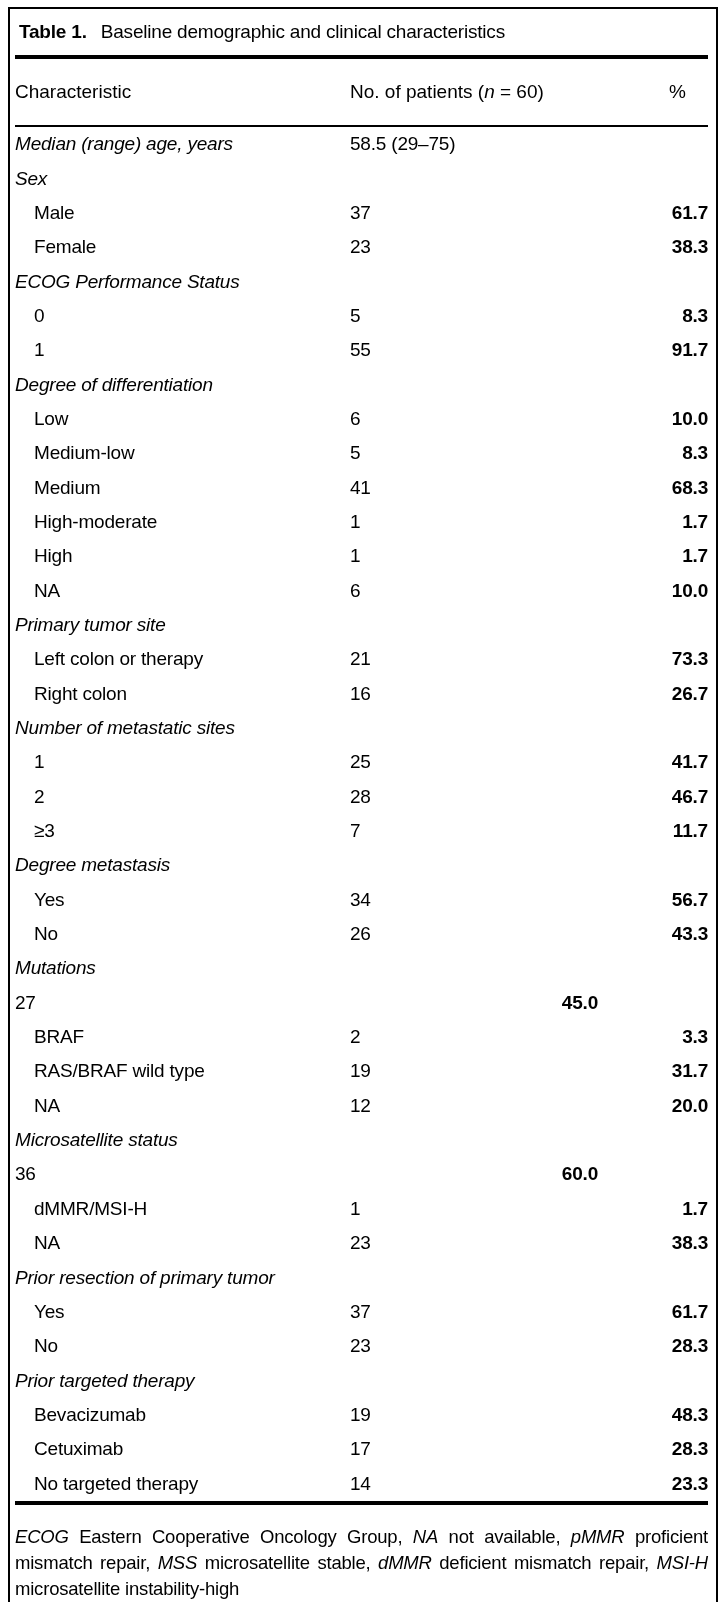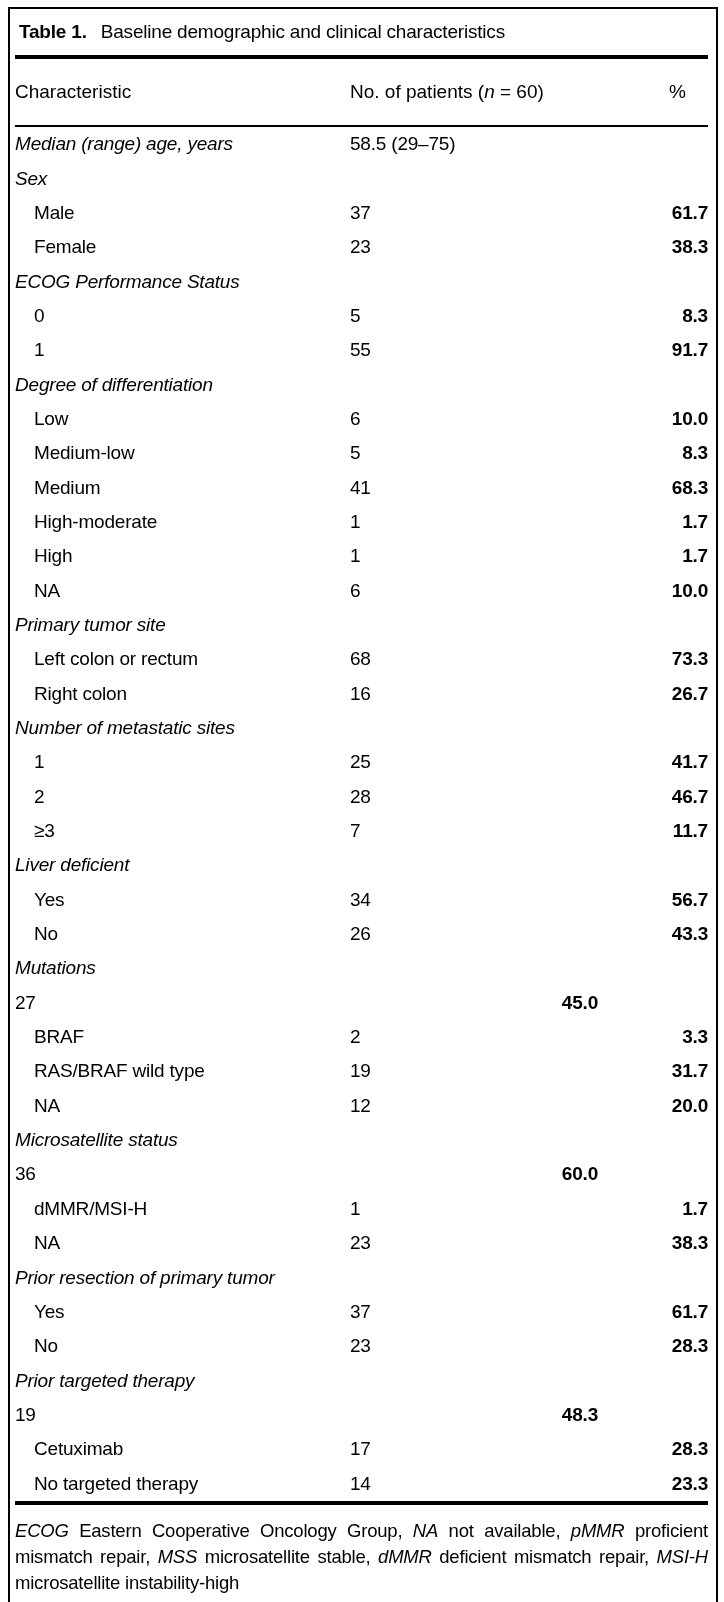--- a/index.html
+++ b/index.html
@@ -49,21 +49,21 @@
     display: grid;
     grid-template-columns: 335px 1fr 110px;
     height: 34.35px;
     align-items: center;
     letter-spacing: -0.2px;
   }
   .row.section .c-label { font-style: italic; }
   .row.sub .c-label { padding-left: 19px; }
   .c-pct { text-align: right; font-weight: bold; }
   .footnote {
-    margin: 13px 0 0 0;
+    margin: 19px 0 0 0;
     font-size: 18.5px;
     line-height: 26px;
     text-align: justify;
     text-align-last: left;
     letter-spacing: -0.2px;
   }
   .footnote i { font-style: italic; }
 </style>
 </head>
 <body>
@@ -150,22 +150,22 @@
         <span class="c-label">NA</span>
         <span class="c-value">6</span>
         <span class="c-pct">10.0</span>
       </div>
       <div class="row section">
         <span class="c-label">Primary tumor site</span>
         <span class="c-value"></span>
         <span class="c-pct"></span>
       </div>
       <div class="row sub">
-        <span class="c-label">Left colon or rectum</span>
-        <span class="c-value">68</span>
+        <span class="c-label">Left colon or therapy</span>
+        <span class="c-value">21</span>
         <span class="c-pct">73.3</span>
       </div>
       <div class="row sub">
         <span class="c-label">Right colon</span>
         <span class="c-value">16</span>
         <span class="c-pct">26.7</span>
       </div>
       <div class="row section">
         <span class="c-label">Number of metastatic sites</span>
         <span class="c-value"></span>
@@ -180,21 +180,21 @@
         <span class="c-label">2</span>
         <span class="c-value">28</span>
         <span class="c-pct">46.7</span>
       </div>
       <div class="row sub">
         <span class="c-label">≥3</span>
         <span class="c-value">7</span>
         <span class="c-pct">11.7</span>
       </div>
       <div class="row section">
-        <span class="c-label">Liver deficient</span>
+        <span class="c-label">Degree metastasis</span>
         <span class="c-value"></span>
         <span class="c-pct"></span>
       </div>
       <div class="row sub">
         <span class="c-label">Yes</span>
         <span class="c-value">34</span>
         <span class="c-pct">56.7</span>
       </div>
       <div class="row sub">
         <span class="c-label">No</span>
@@ -258,20 +258,21 @@
         <span class="c-label">No</span>
         <span class="c-value">23</span>
         <span class="c-pct">28.3</span>
       </div>
       <div class="row section">
         <span class="c-label">Prior targeted therapy</span>
         <span class="c-value"></span>
         <span class="c-pct"></span>
       </div>
       <div class="row sub">
+        <span class="c-label">Bevacizumab</span>
         <span class="c-value">19</span>
         <span class="c-pct">48.3</span>
       </div>
       <div class="row sub">
         <span class="c-label">Cetuximab</span>
         <span class="c-value">17</span>
         <span class="c-pct">28.3</span>
       </div>
       <div class="row sub">
         <span class="c-label">No targeted therapy</span>

